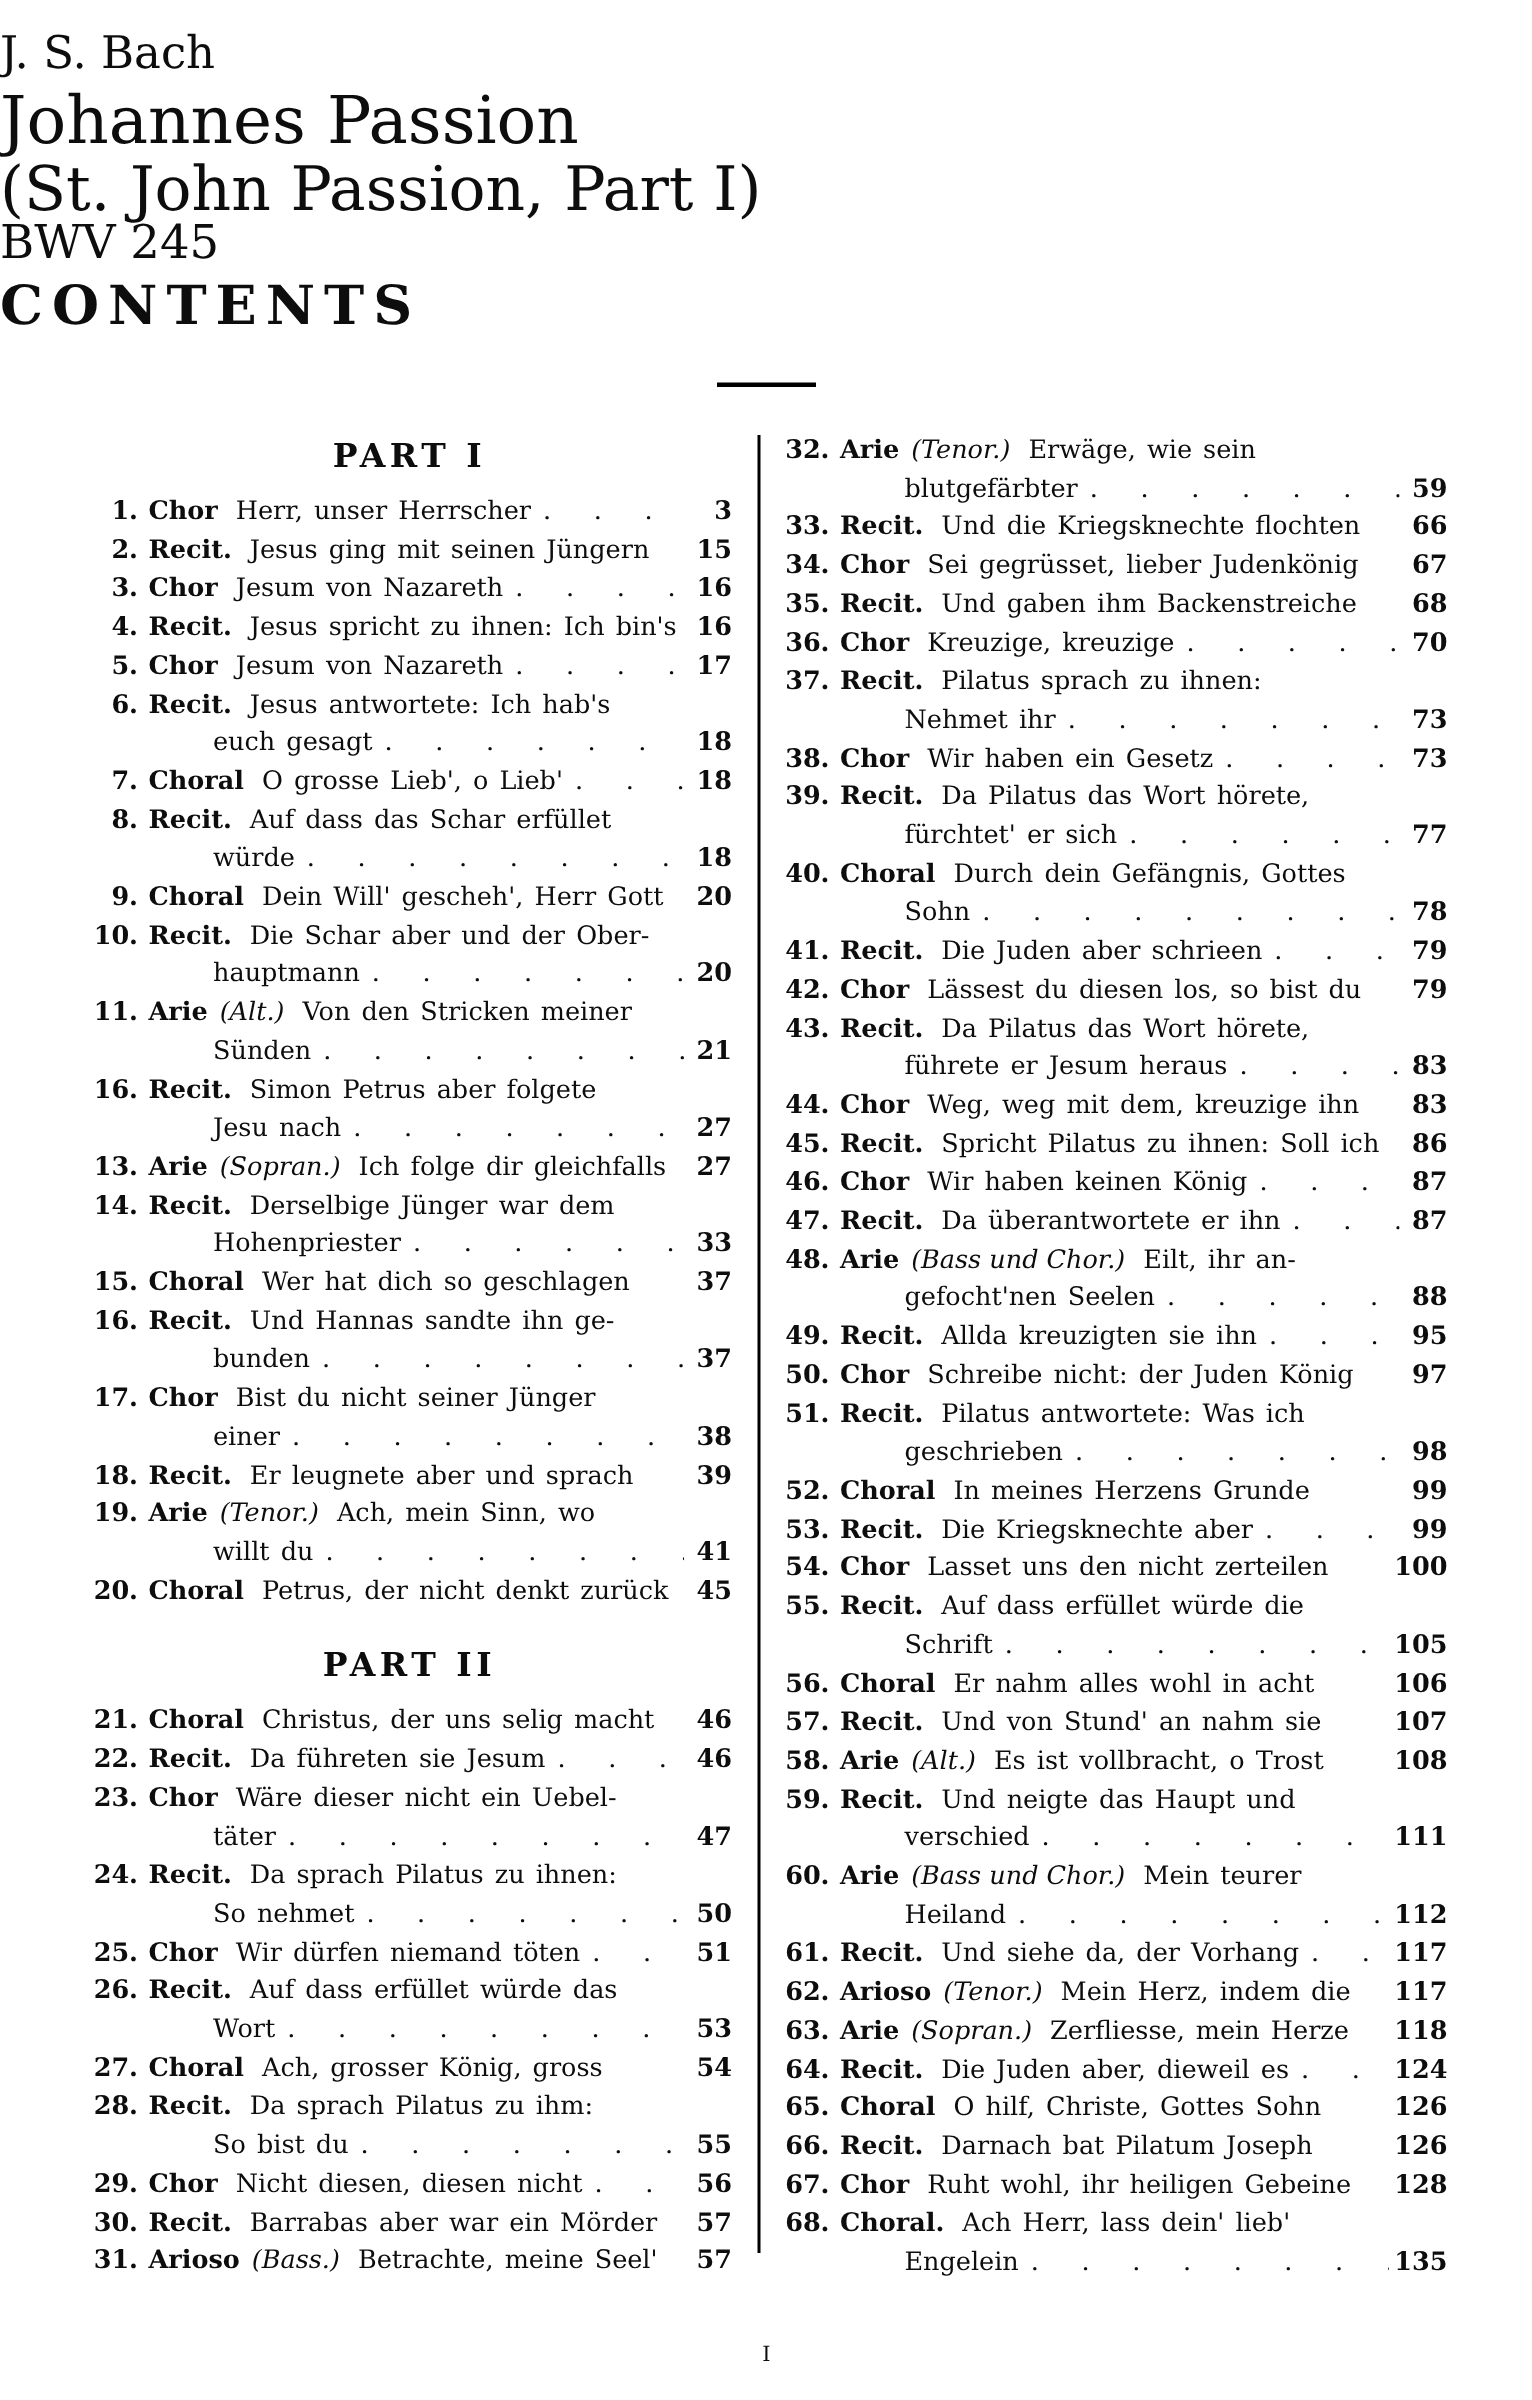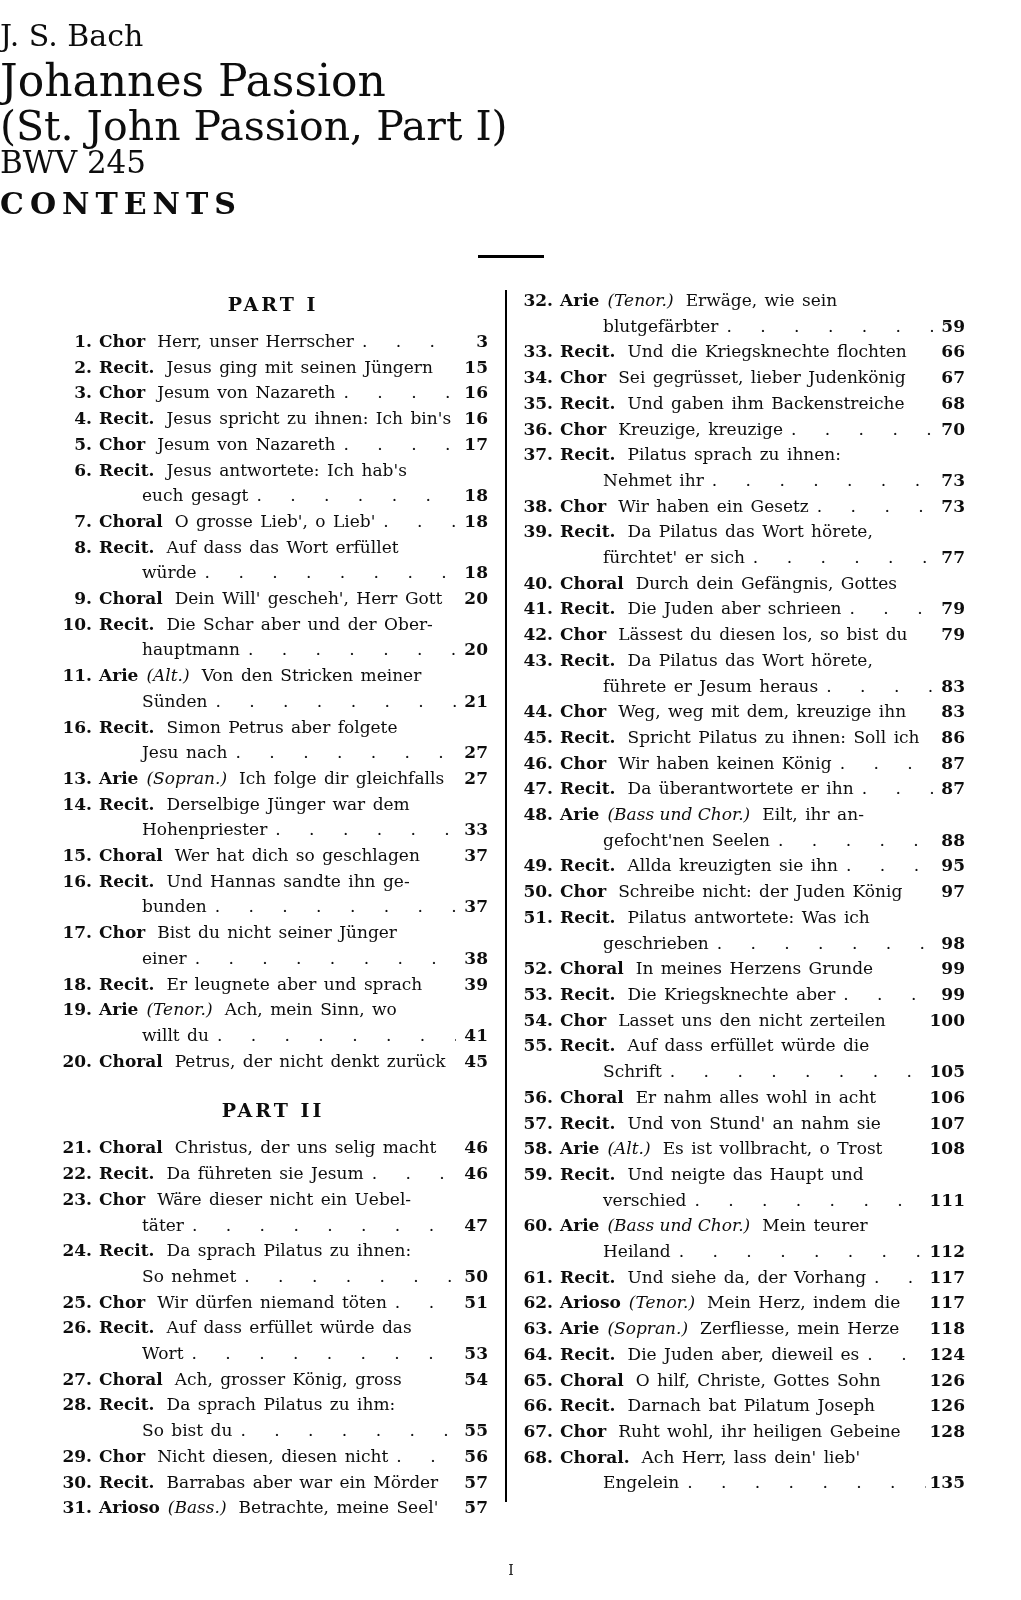--- a/index.html
+++ b/index.html
@@ -8,29 +8,29 @@
     background:#ffffff;color:#0d0d0d;
     font-family:"DejaVu Serif","Liberation Serif",serif;
     overflow:hidden;
   }
   
   .header{position:absolute;top:18px;left:0;width:100%;}
   .composer{font-size:30px;line-height:36px;}
   .work-title{font-size:44px;line-height:50px;margin-top:2px;}
   .work-subtitle{font-size:41px;line-height:37px;margin-top:2px;}
   .catalog{font-size:31px;line-height:34px;}
-  .contents{font-size:30px;line-height:42px;font-weight:bold;letter-spacing:6px;margin-top:4px;}
+  .contents{font-size:36px;line-height:42px;font-weight:bold;letter-spacing:6px;margin-top:4px;}
   .contents-rule{width:66px;height:3px;background:#000;margin:30px auto 0;}
   
   .col{position:absolute;top:288px;font-size:17px;}
   .col-left{left:58px;width:430px;}
   .col-right{left:519px;width:446px;}
   .divider{position:absolute;left:505px;top:290px;width:2px;height:1212px;background:#000;}
   .part-heading{
-    text-align:center;font-size:19px;font-weight:bold;letter-spacing:3px;
+    text-align:center;font-size:22px;font-weight:bold;letter-spacing:3px;
     line-height:32px;margin:0 0 9px 0;
   }
   .part-heading.second{margin-top:20px;text-align:center;}
   .entry{margin:0;}
   .line{display:flex;align-items:baseline;line-height:25.7px;white-space:nowrap;}
   .line.cont{padding-left:84px;}
   .num{flex:none;width:34px;text-align:right;font-weight:bold;}
   .label{flex:none;font-weight:bold;margin-left:7px;}
   .voice{flex:none;font-style:italic;margin-left:8px;}
   .title{flex:none;margin-left:12px;word-spacing:2px;}
@@ -122,21 +122,21 @@
         <span class="label">Choral</span>
         <span class="title">O grosse Lieb', o Lieb'</span>
         <span class="dots"></span>
         <span class="page">18</span>
       </div>
     </div>
     <div class="entry">
       <div class="line">
         <span class="num">8.</span>
         <span class="label">Recit.</span>
-        <span class="title">Auf dass das Wort erfüllet</span>
+        <span class="title">Auf dass das Schar erfüllet</span>
       </div>
       <div class="line cont">
         <span class="title">würde</span>
         <span class="dots"></span>
         <span class="page">18</span>
       </div>
     </div>
     <div class="entry">
       <div class="line">
         <span class="num">9.</span>
@@ -464,20 +464,25 @@
         <span class="title">fürchtet' er sich</span>
         <span class="dots"></span>
         <span class="page">77</span>
       </div>
     </div>
     <div class="entry">
       <div class="line">
         <span class="num">40.</span>
         <span class="label">Choral</span>
         <span class="title">Durch dein Gefängnis, Gottes</span>
+      </div>
+      <div class="line cont">
+        <span class="title">Sohn</span>
+        <span class="dots"></span>
+        <span class="page">78</span>
       </div>
     </div>
     <div class="entry">
       <div class="line">
         <span class="num">41.</span>
         <span class="label">Recit.</span>
         <span class="title">Die Juden aber schrieen</span>
         <span class="dots"></span>
         <span class="page">79</span>
       </div>

